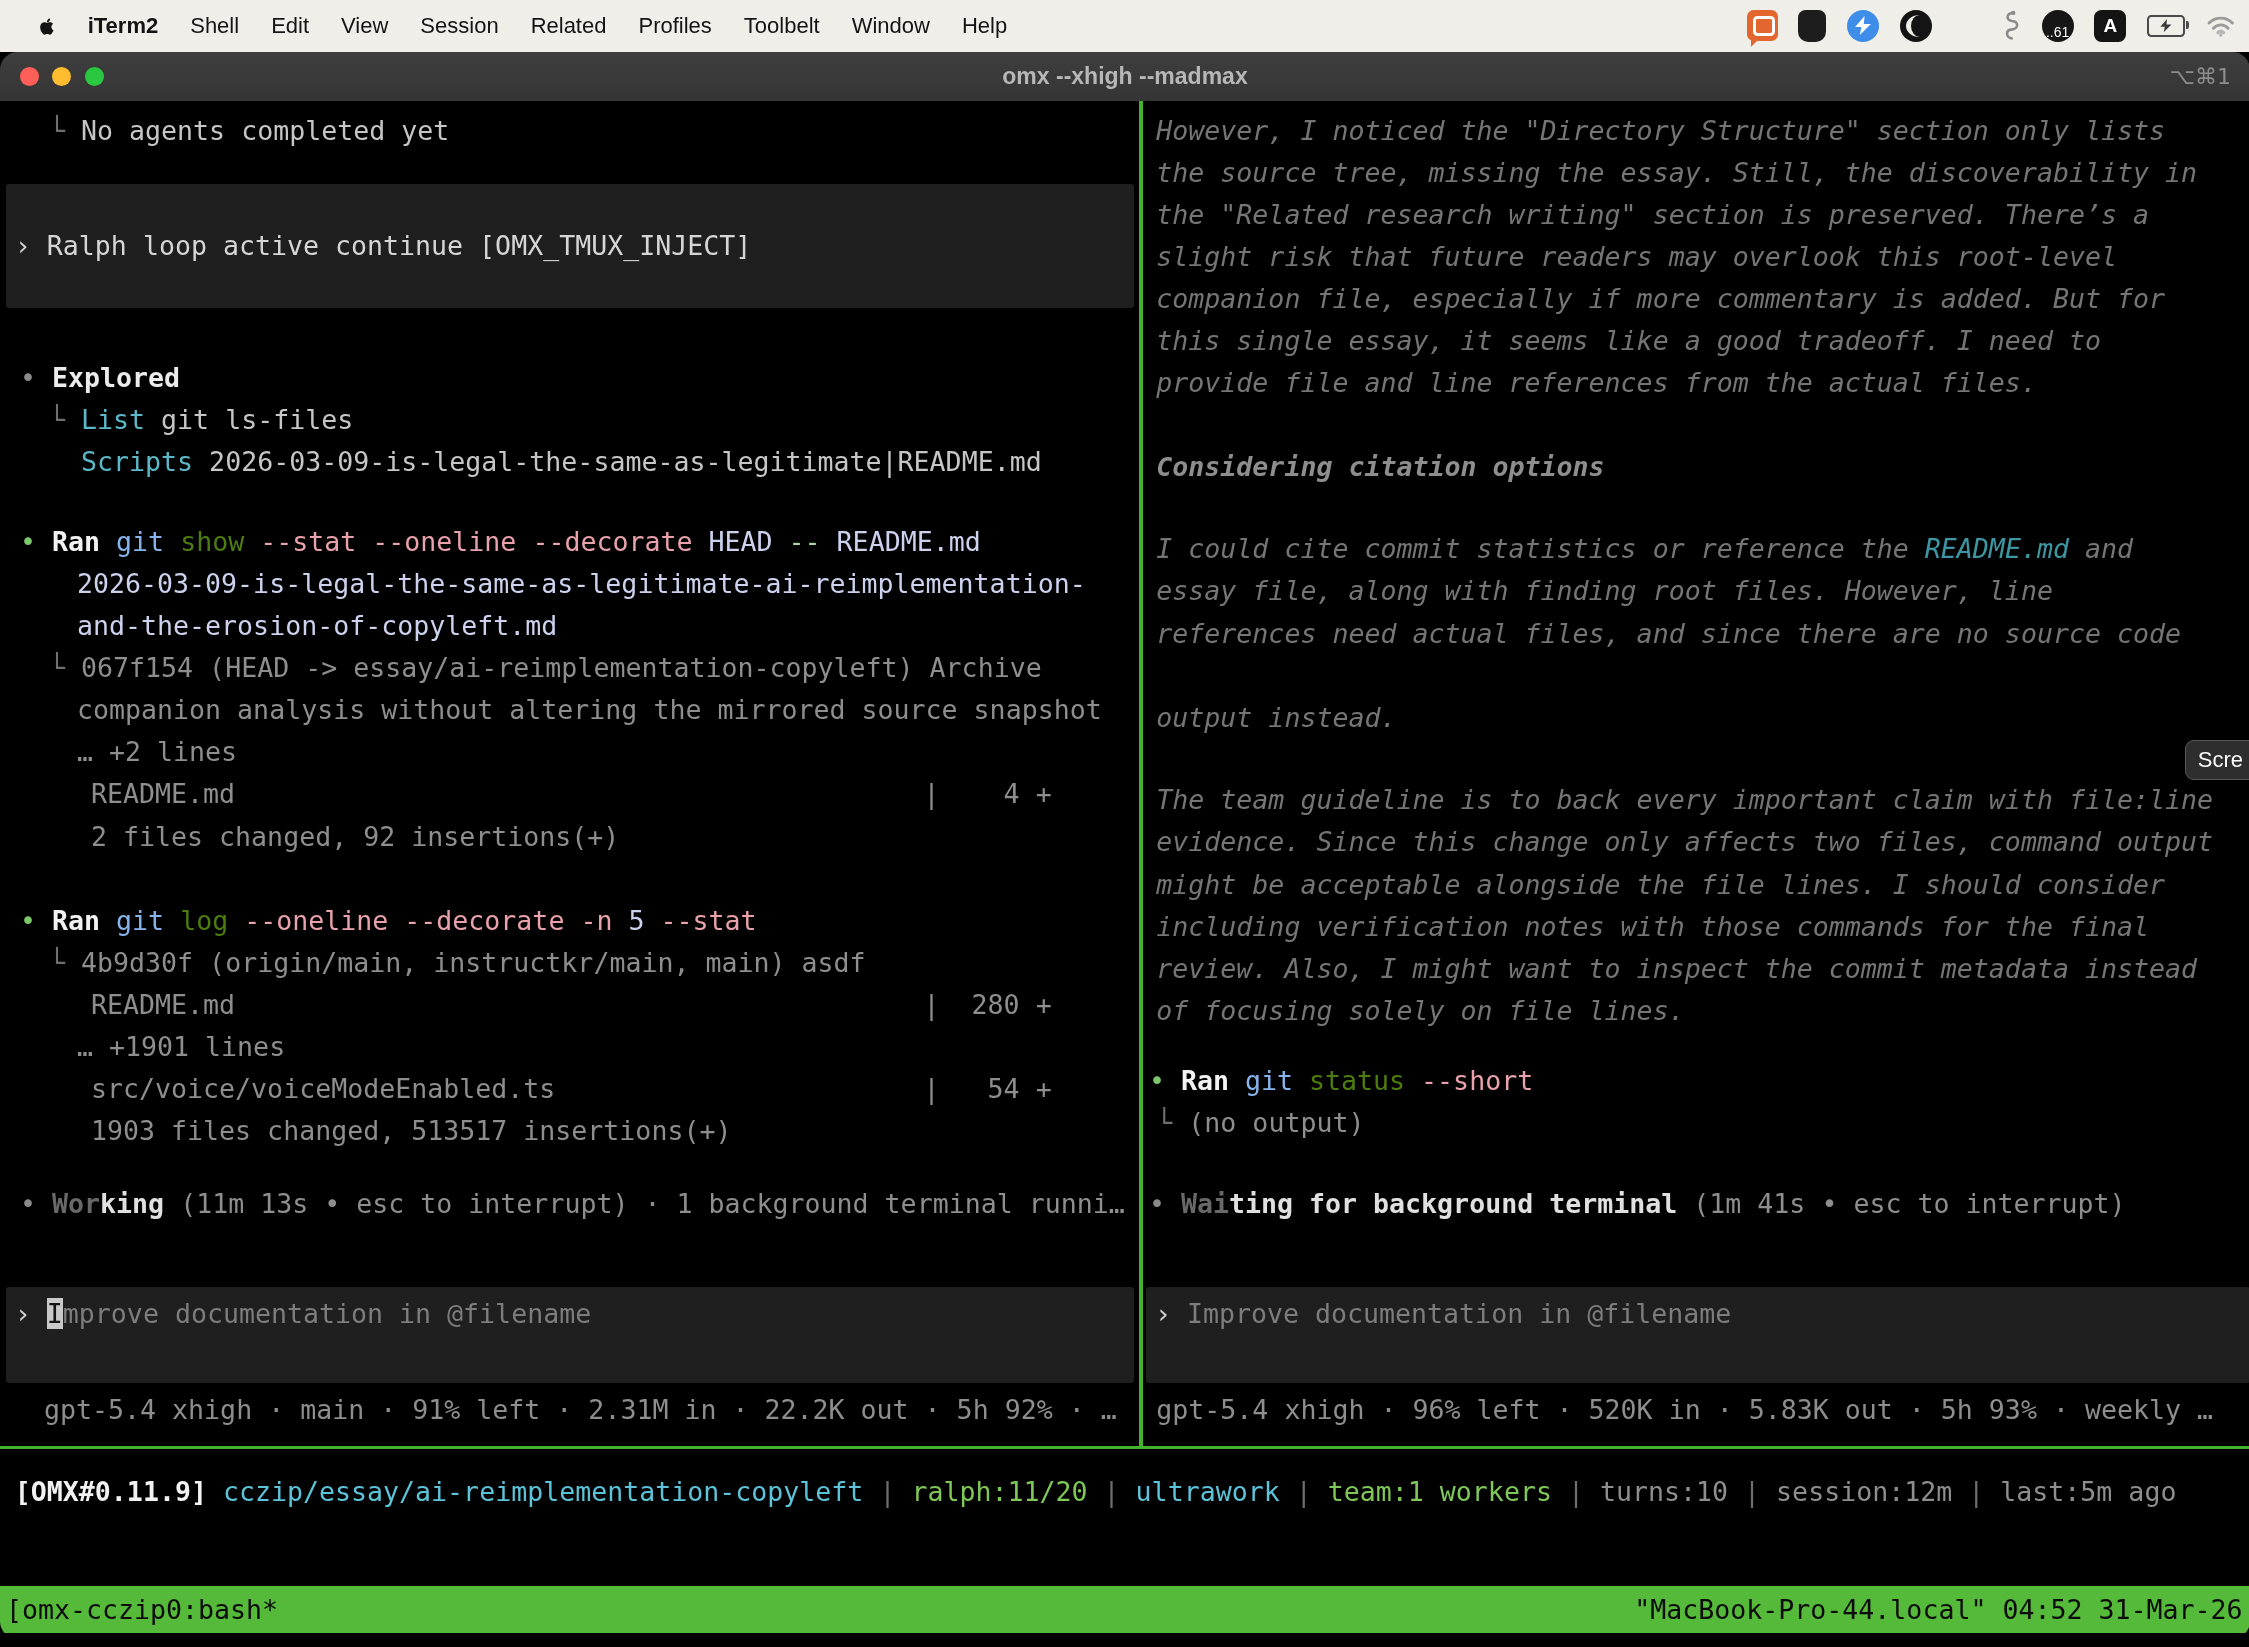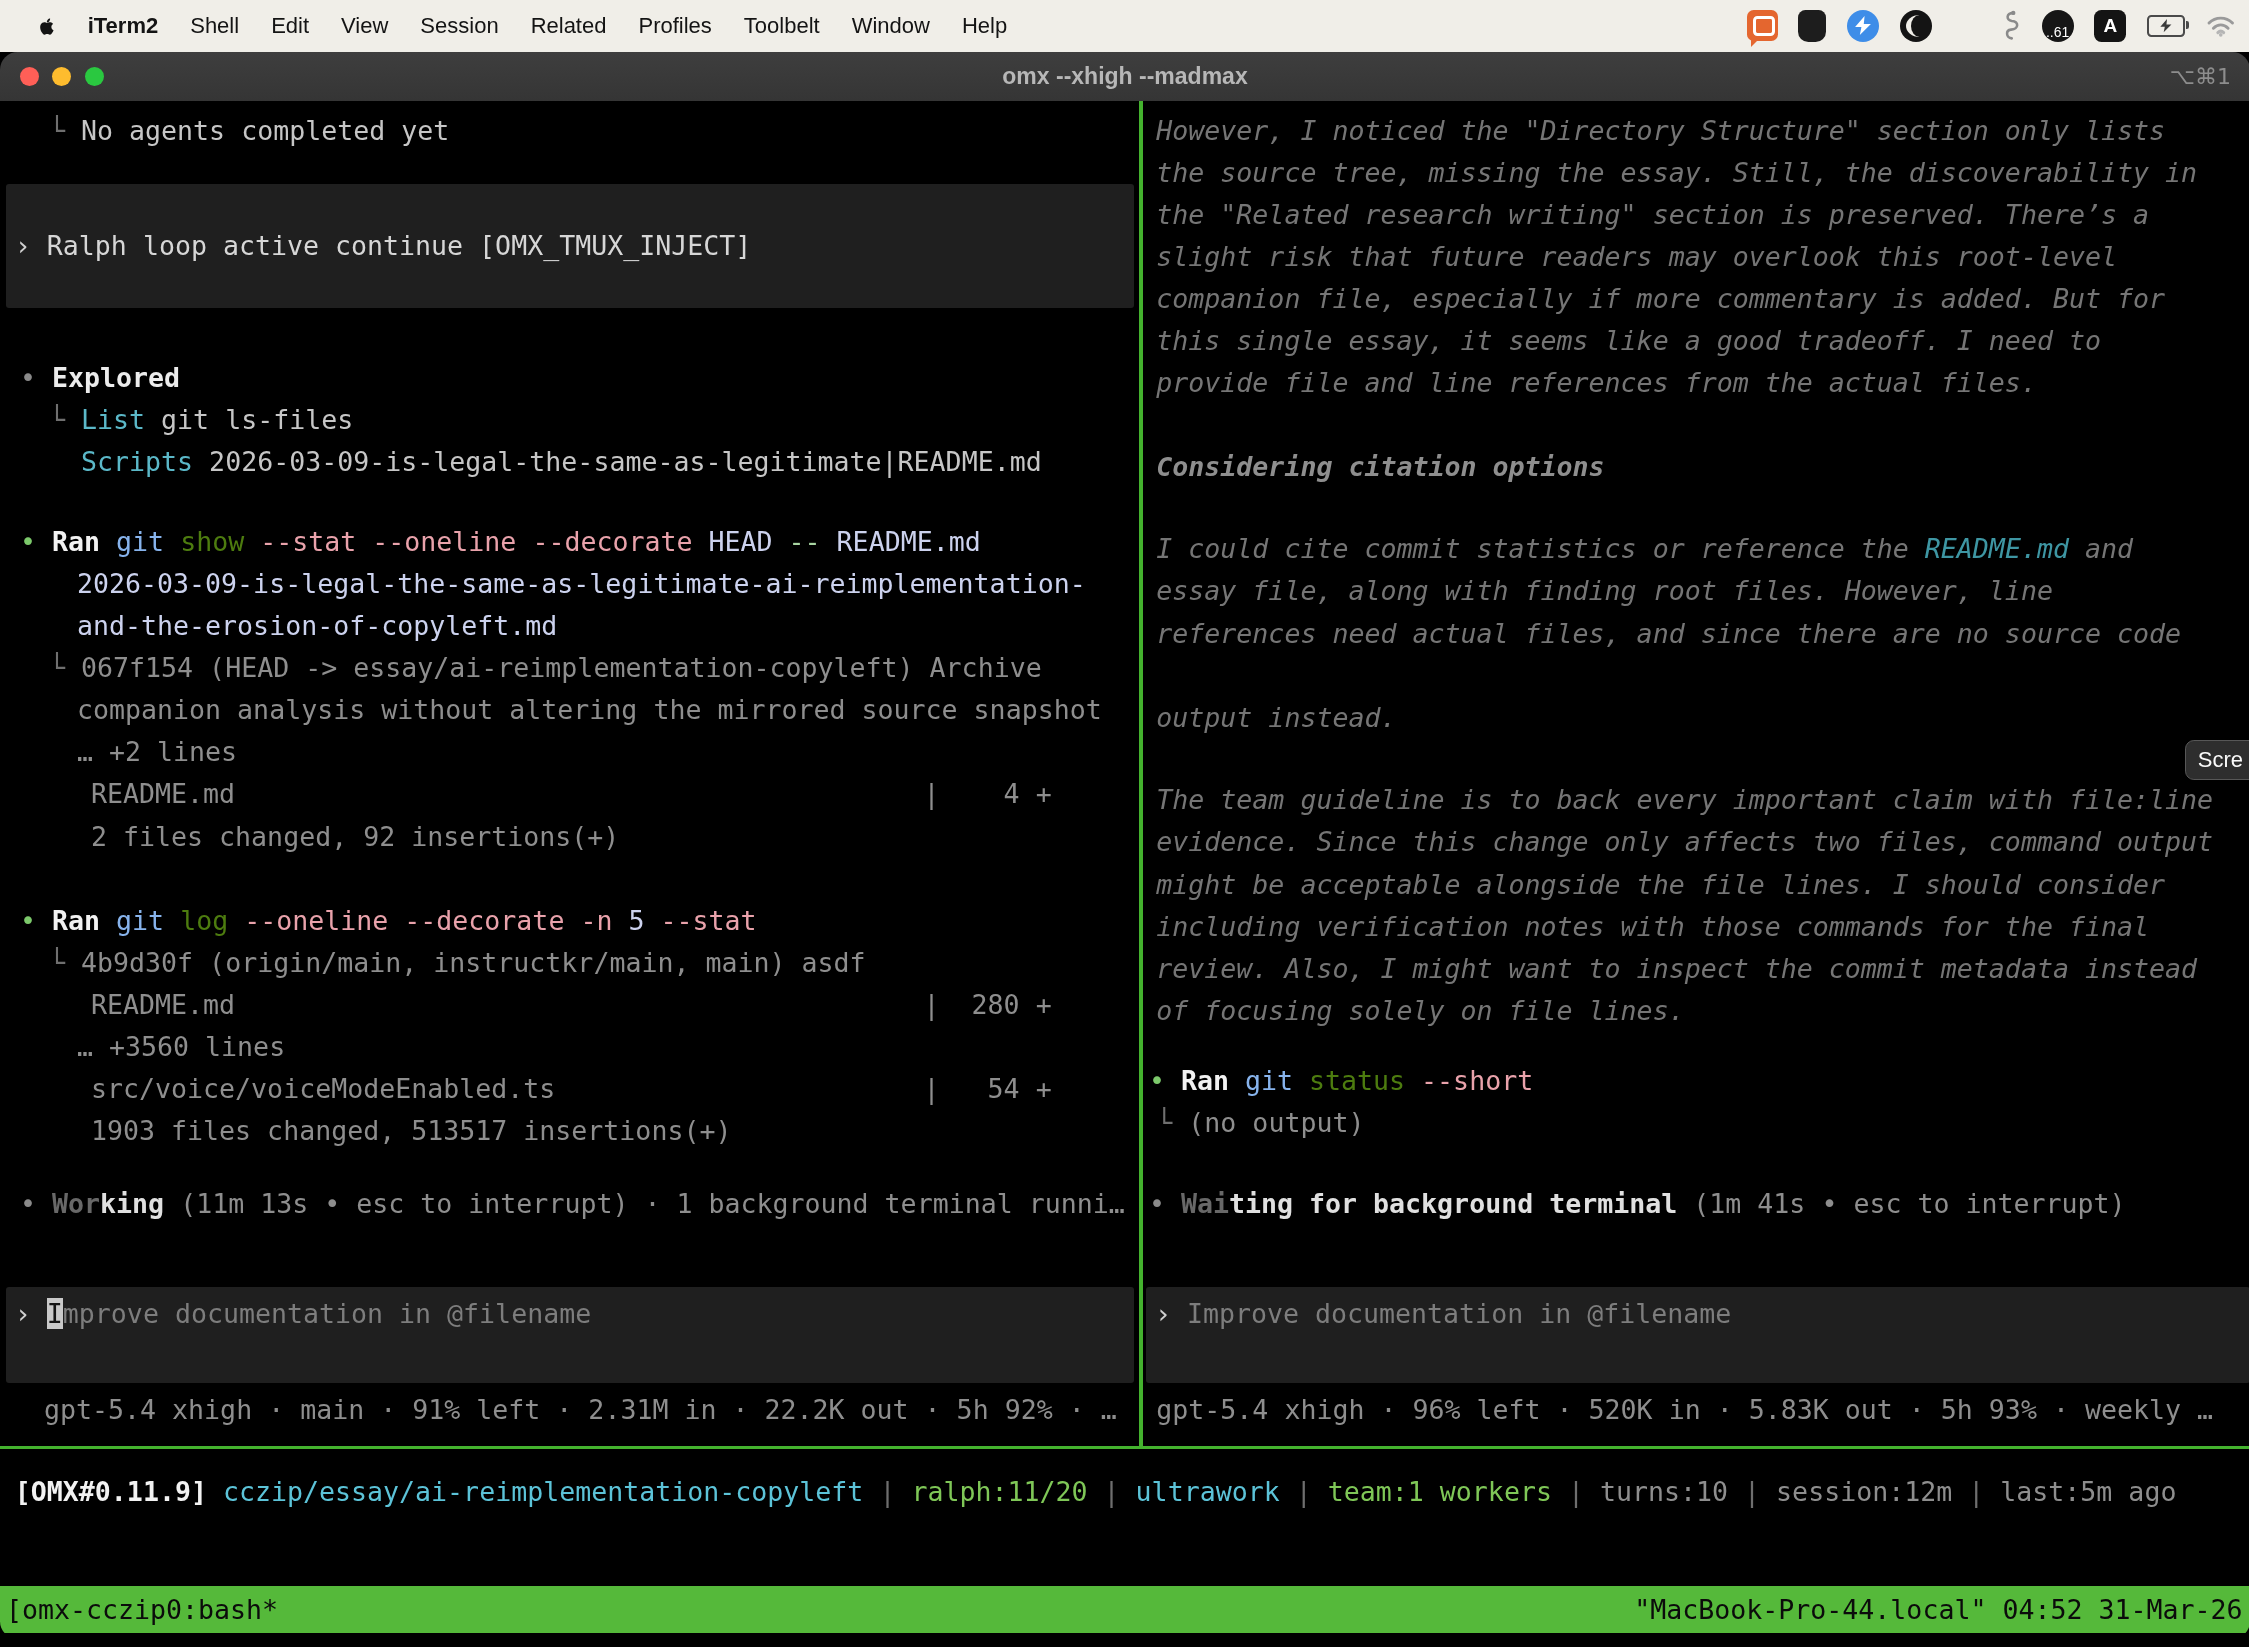--- a/index.html
+++ b/index.html
@@ -164,21 +164,21 @@
     <div class="mono" style="left:77px;top:504px;"><span class="tok-lav">and-the-erosion-of-copyleft.md</span></div>
     <div class="mono" style="left:49px;top:546px;"><span class="tok-tree">└ </span><span class="tok-out">067f154 (HEAD -&gt; essay/ai-reimplementation-copyleft) Archive</span></div>
     <div class="mono" style="left:77px;top:588px;"><span class="tok-out">companion analysis without altering the mirrored source snapshot</span></div>
     <div class="mono" style="left:77px;top:630px;"><span class="tok-out">… +2 lines</span></div>
     <div class="mono" style="left:91px;top:672px;"><span class="tok-out">README.md                                           |    4 +</span></div>
     <div class="mono" style="left:91px;top:715px;"><span class="tok-out">2 files changed, 92 insertions(+)</span></div>
 
     <div class="mono" style="left:20px;top:799px;"><span class="tok-bullet-green">• </span><span class="tok-bold-white">Ran </span><span class="tok-blue">git </span><span class="tok-cmd">log </span><span class="tok-pink">--oneline </span><span class="tok-pink">--decorate </span><span class="tok-pink">-n </span><span class="tok-lav">5 </span><span class="tok-pink">--stat</span></div>
     <div class="mono" style="left:49px;top:841px;"><span class="tok-tree">└ </span><span class="tok-out">4b9d30f (origin/main, instructkr/main, main) asdf</span></div>
     <div class="mono" style="left:91px;top:883px;"><span class="tok-out">README.md                                           |  280 +</span></div>
-    <div class="mono" style="left:77px;top:925px;"><span class="tok-out">… +3560 lines</span></div>
+    <div class="mono" style="left:77px;top:925px;"><span class="tok-out">… +1901 lines</span></div>
     <div class="mono" style="left:91px;top:967px;"><span class="tok-out">src/voice/voiceModeEnabled.ts                       |   54 +</span></div>
     <div class="mono" style="left:91px;top:1009px;"><span class="tok-out">1903 files changed, 513517 insertions(+)</span></div>
 
     <div class="mono" style="left:20px;top:1082px;"><span class="tok-bullet-gray">• </span><span class="tok-shim-dim">Wor</span><span class="tok-shim-bright">king</span><span class="tok-out"> (11m 13s • esc to interrupt) · 1 background terminal runni…</span></div>
 
     <div class="box" style="left:5.9px;top:1186px;width:1128px;height:96px;">
       <div class="mono" style="position:static;padding:5.9px 0 0 8.9px;"><span class="tok-prompt">› </span><span class="tok-cursor">I</span><span class="tok-placeholder">mprove documentation in @filename</span></div>
     </div>
     <div class="mono" style="left:44px;top:1288px;"><span class="tok-out">gpt-5.4 xhigh · main · 91% left · 2.31M in · 22.2K out · 5h 92% · …</span></div>
   </div>

